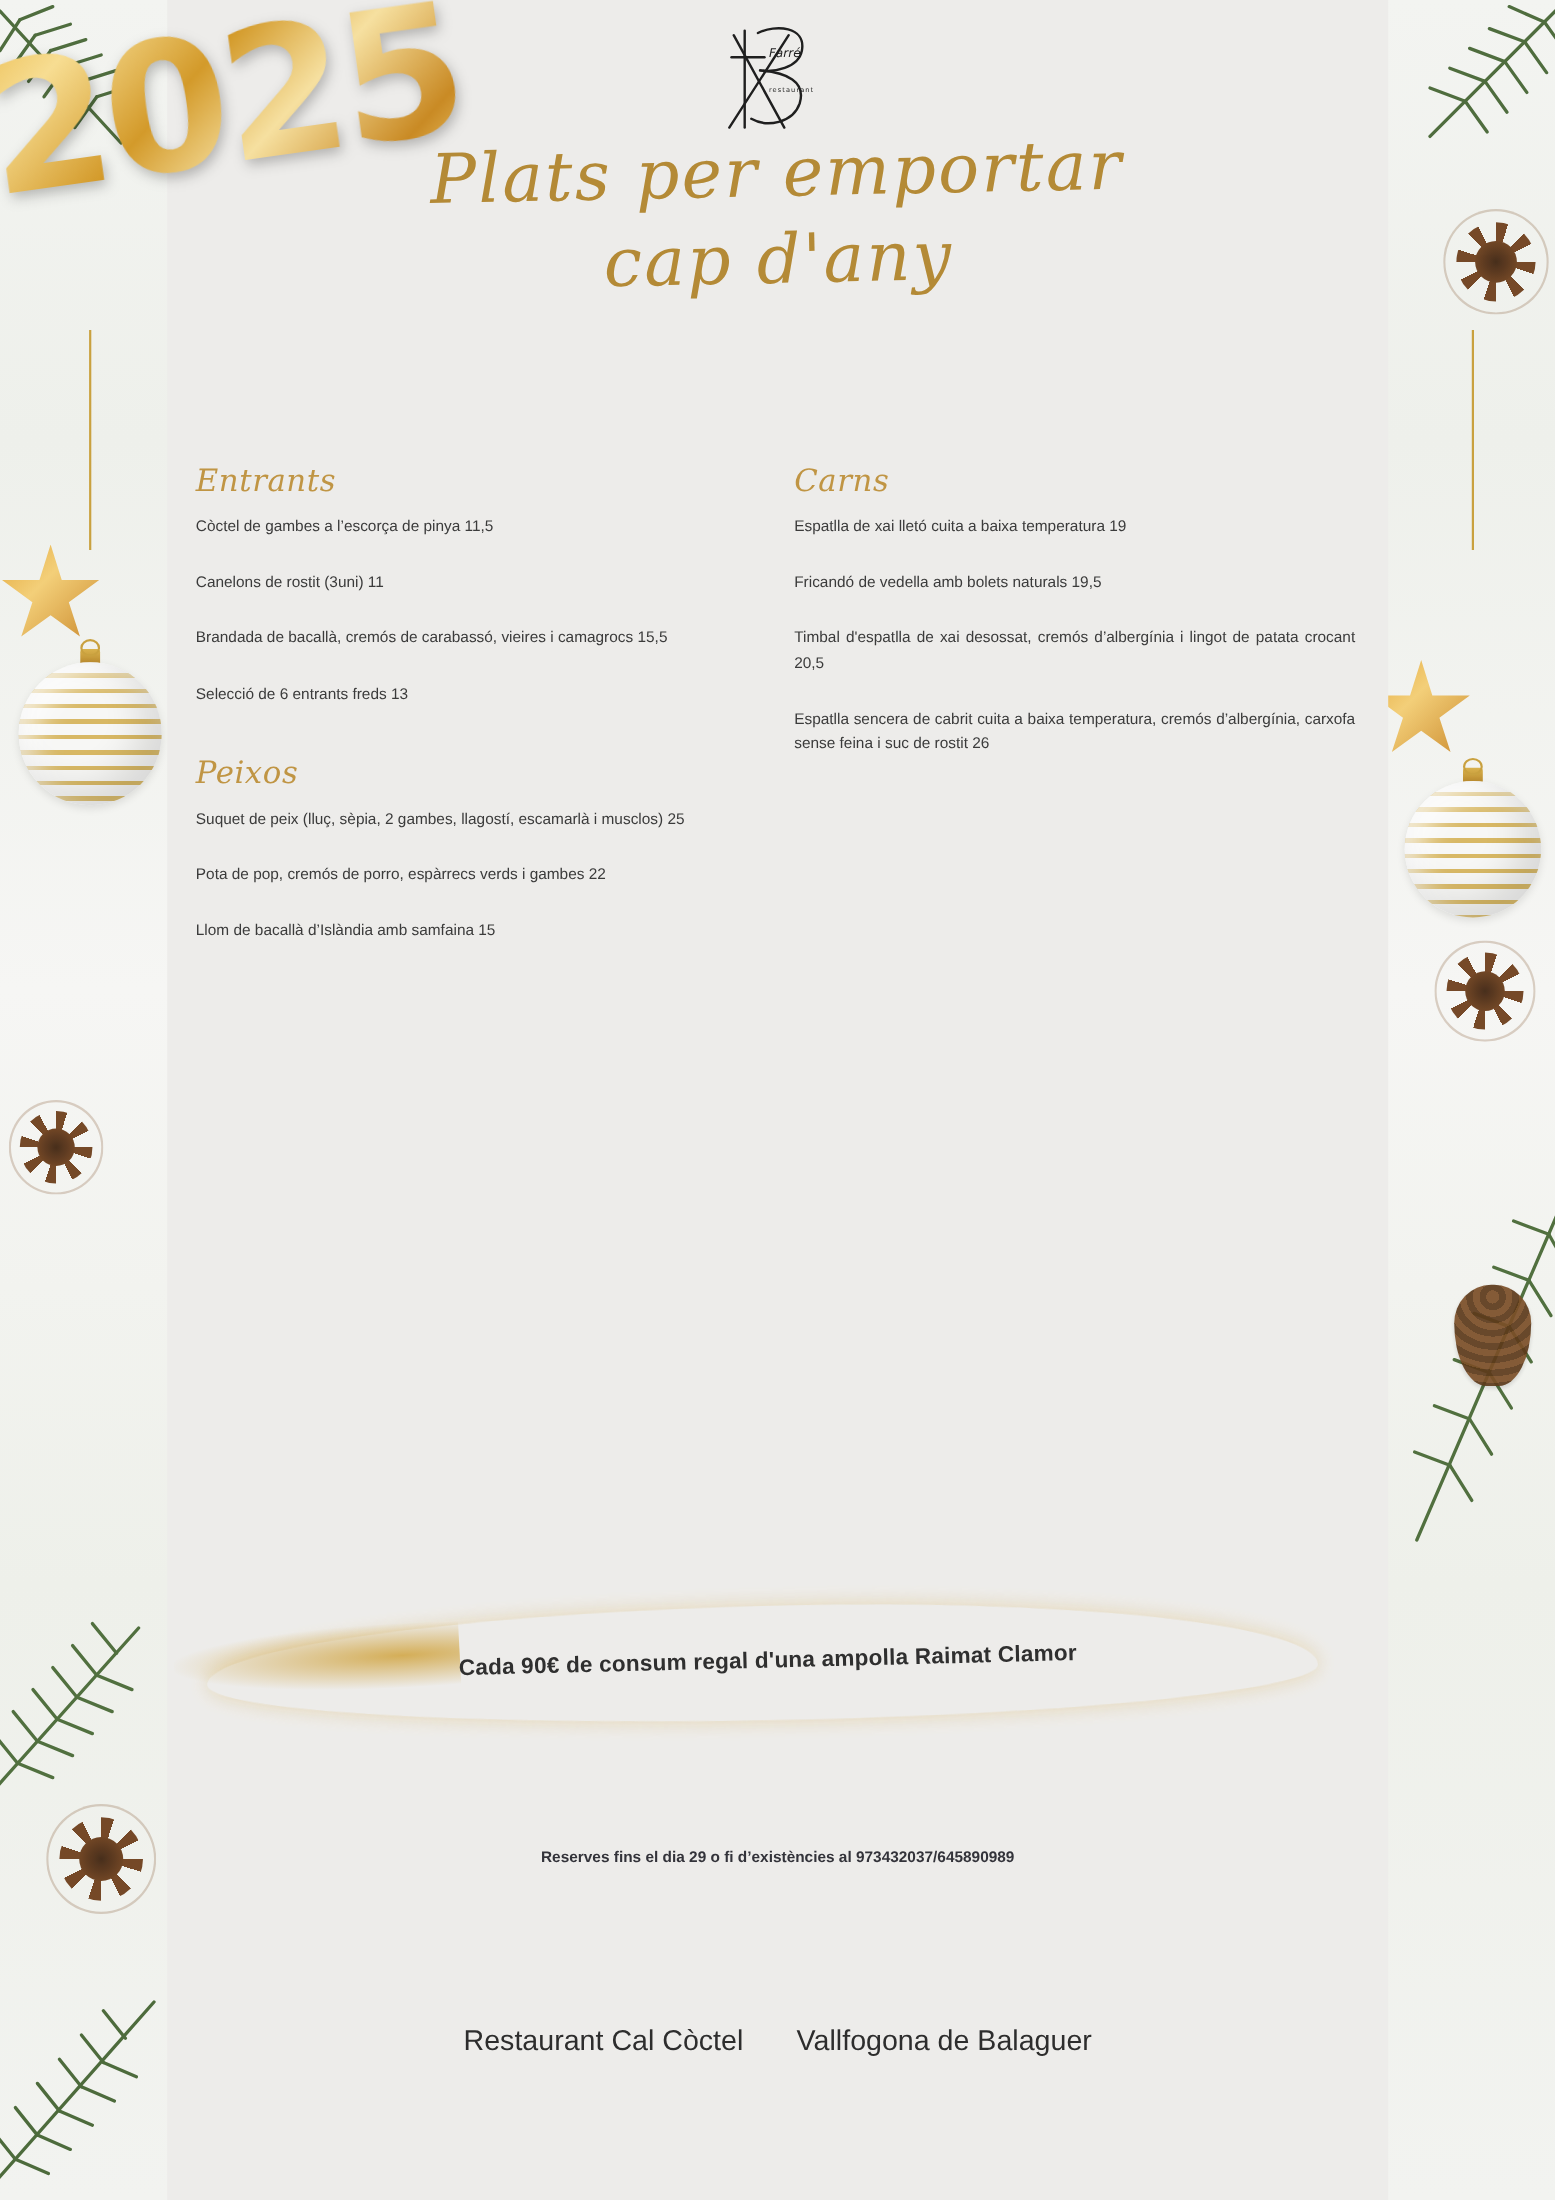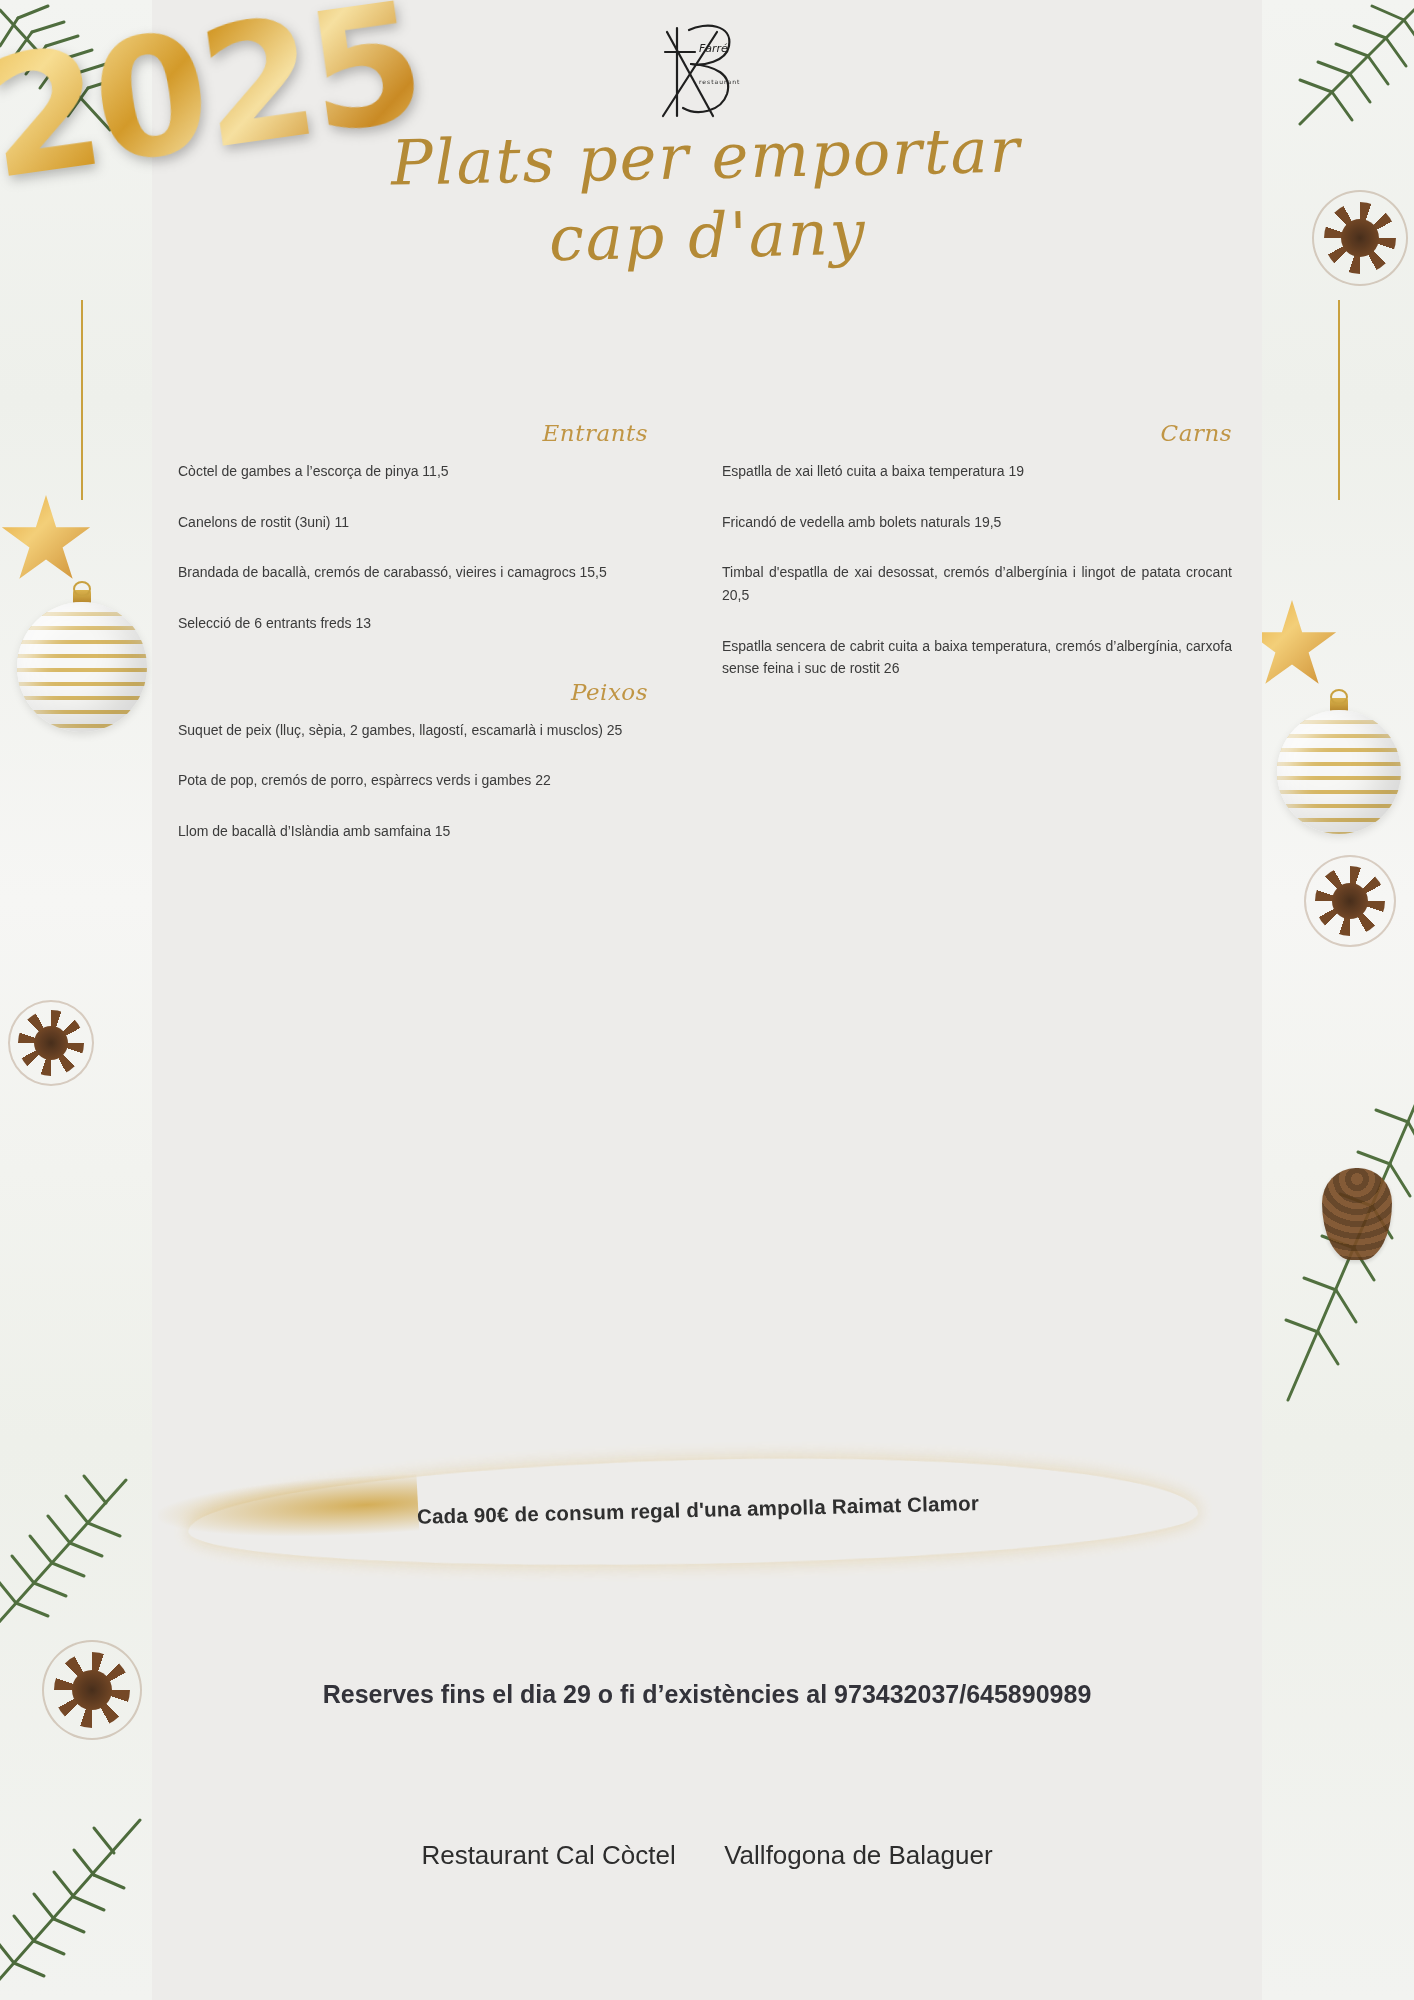--- a/index.html
+++ b/index.html
@@ -200,25 +200,24 @@
     display: flex;
     gap: 74px;
   }
   .col { width: 470px; }
   .col.right { width: 510px; }
 
   .section-title {
     color: #c09544;
     font-family: "DejaVu Serif", serif;
     font-style: italic;
-    font-size: 23px;
+    font-size: 28px;
     letter-spacing: .5px;
     margin: 0 0 14px 0;
     font-weight: 400;
-    text-align: right;
   }
   .section + .section { margin-top: 44px; }
 
   .item {
     color: #3b3b3b;
     font-size: 14px;
     line-height: 1.62;
     margin: 0 0 28px 0;
     text-align: justify;
     text-justify: inter-word;
@@ -279,21 +278,21 @@
     letter-spacing: .2px;
   }
 
   
   .reserves {
     position: absolute;
     left: 0; right: 0;
     top: 1680px;
     text-align: center;
     color: #33333a;
-    font-size: 25px;
+    font-size: 14px;
     font-weight: 700;
   }
   .footer-line {
     position: absolute;
     left: 0; right: 0;
     text-align: center;
     color: #2d2d2d;
     font-size: 26px;
   }
   .footer-line.one { top: 1840px; }

